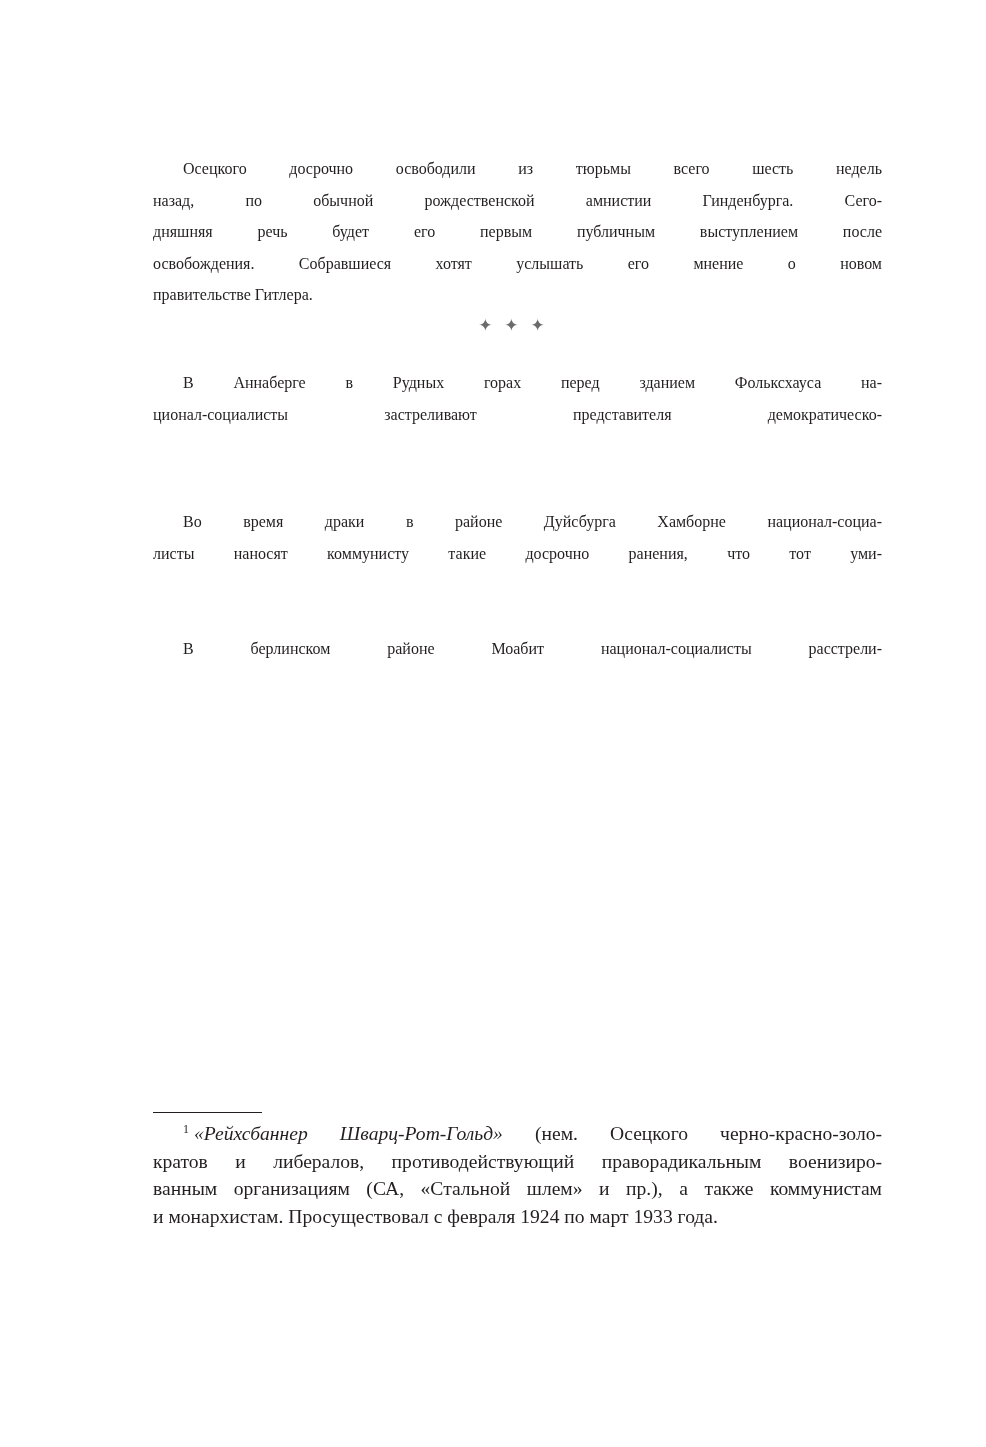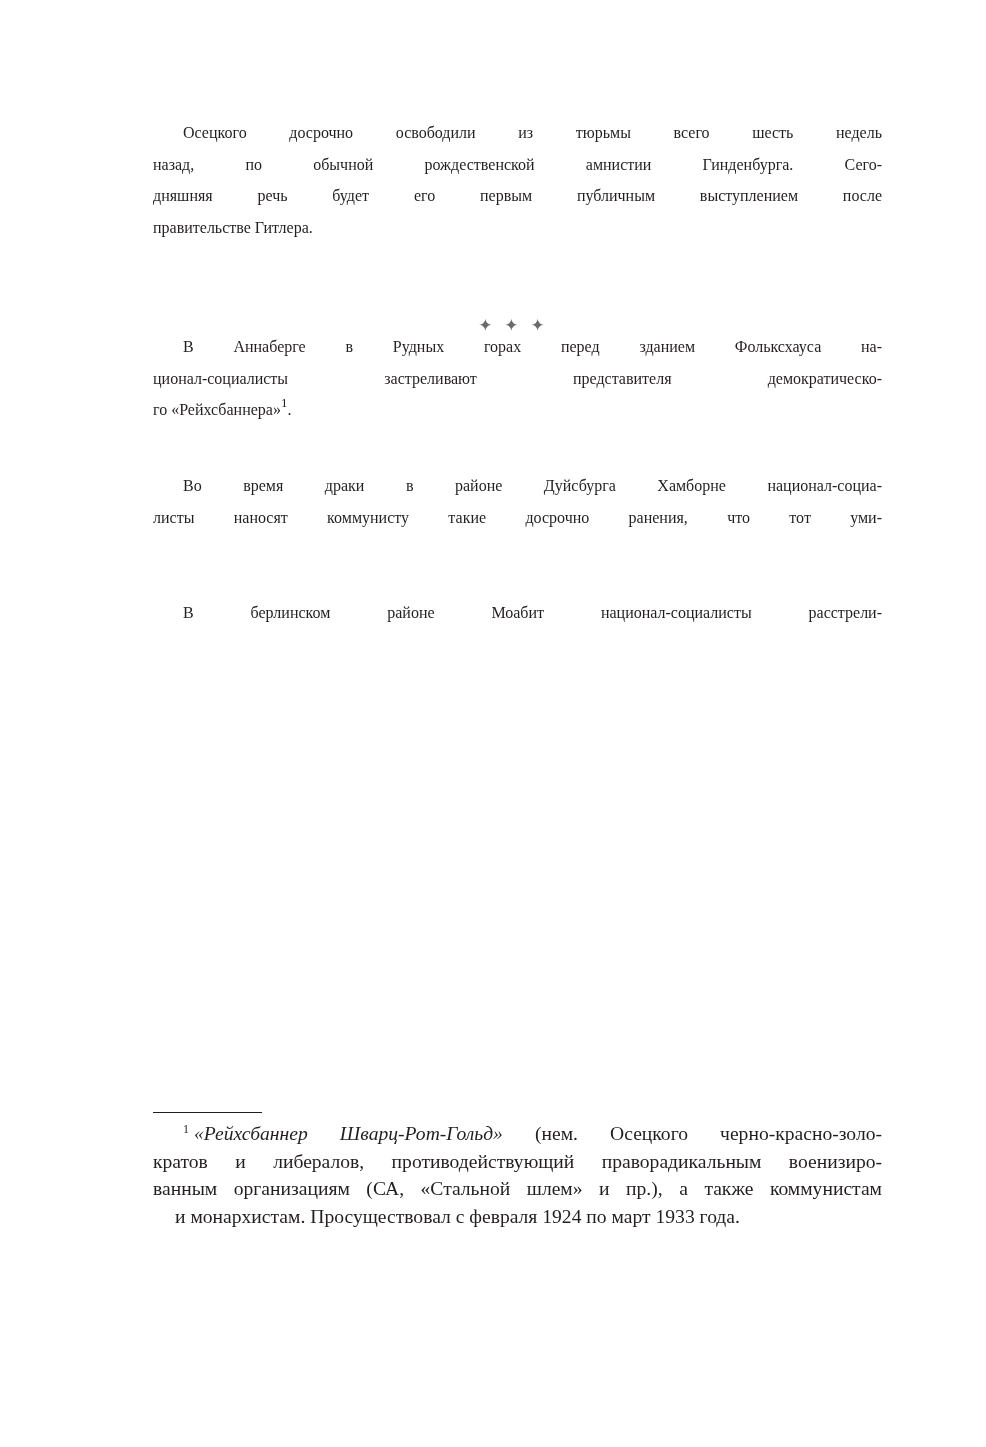--- a/index.html
+++ b/index.html
@@ -64,52 +64,52 @@
       left: 0;
       width: 729px;
     }
     .tl {
       display: block;
       text-align: justify;
       text-align-last: justify;
       white-space: nowrap;
       height: 31.6px;
     }
-    .tl.ind { padding-left: 30px; }
+    .tl.ind { padding-left: 30px; margin-top: 36px; }
     .tl.end { text-align-last: left; }
     .fl {
       display: block;
       text-align: justify;
       text-align-last: justify;
       white-space: nowrap;
       height: 27.6px;
     }
     .fl.ind { padding-left: 30px; }
-    .fl.end { text-align-last: left; margin-left: 22px; }
+    .fl.end { text-align-last: left; }
   </style>
 </head>
 <body>
 
 <div class="page">
 
   <div class="block" style="top:0px;">
     <span class="tl ind">Осецкого досрочно освободили из тюрьмы всего шесть недель</span>
     <span class="tl">назад, по обычной рождественской амнистии Гинденбурга. Сего-</span>
     <span class="tl">дняшняя речь будет его первым публичным выступлением после</span>
+    <span class="tl">освобождения. Собравшиеся хотят услышать его мнение о новом</span>
     <span class="tl end">правительстве Гитлера.</span>
   </div>
 
   <div class="separator" style="top:192px;">
     <span>✦✦✦</span>
   </div>
 
   <div class="block" style="top:214px;">
     <span class="tl ind">В Аннаберге в Рудных горах перед зданием Фольксхауса на-</span>
     <span class="tl">ционал-социалисты застреливают представителя демократическо-</span>
-    <span class="tl end"><span>го «Рейхсбаннера»</span><span class="sup">1</span><span>.</span></span>
   </div>
 
   <div class="block" style="top:353px;">
     <span class="tl ind">Во время драки в районе Дуйсбурга Хамборне национал-социа-</span>
     <span class="tl">листы наносят коммунисту такие досрочно ранения, что тот уми-</span>
   </div>
 
   <div class="block" style="top:480px;">
     <span class="tl ind">В берлинском районе Моабит национал-социалисты расстрели-</span>
   </div>

